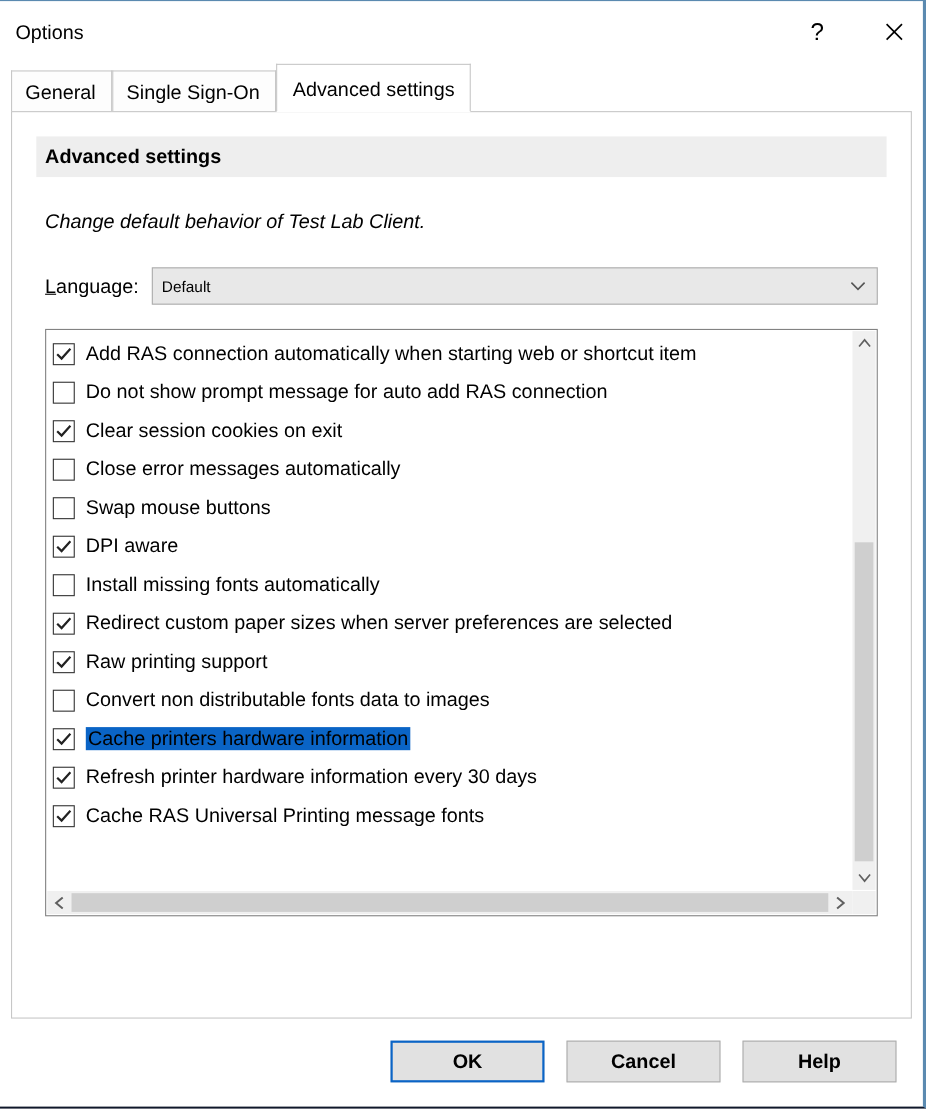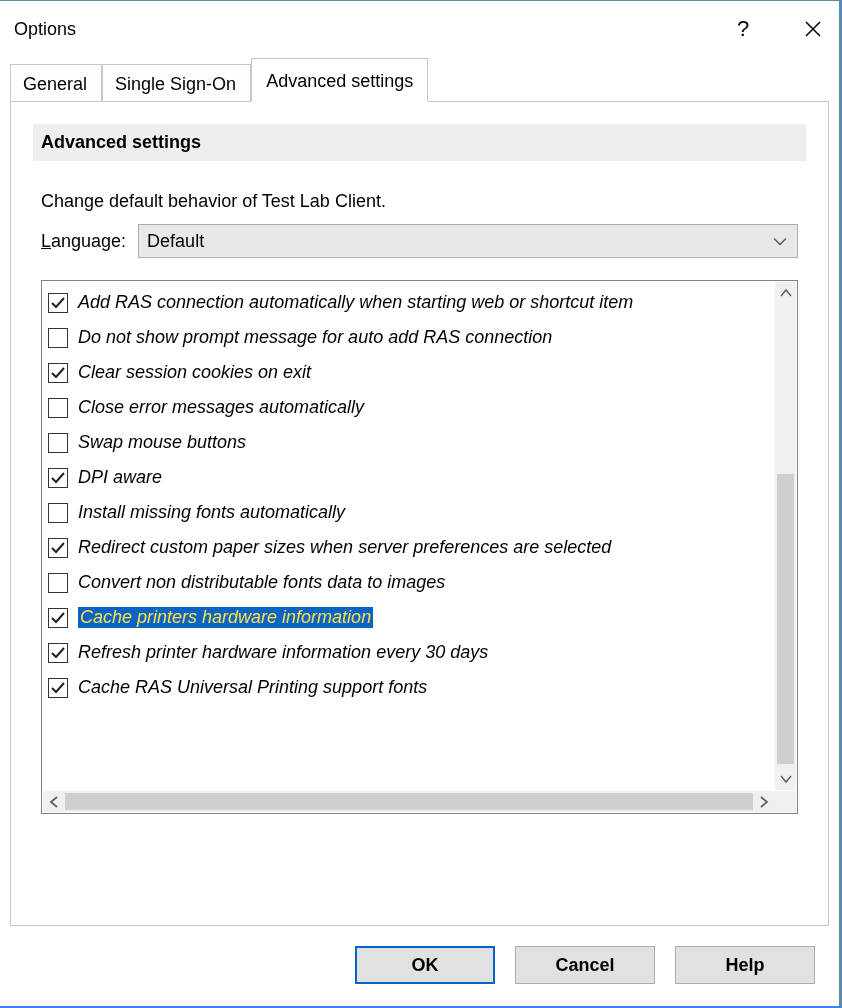--- a/index.html
+++ b/index.html
@@ -9,21 +9,21 @@
     font-family: "Segoe UI", Tahoma, sans-serif;
     font-size: 17px;
     color: #000;
     background: #fff;
   }
   .window {
     width: 842px;
     height: 1008px;
     border-top: 1px solid #5b8ab0;
     border-right: 3px solid #5b8ab0;
-    border-bottom: 2px solid #3b82f6;
+    border-bottom: 2px solid #0f172a;
     display: flex;
     flex-direction: column;
     background: #fff;
   }
   .titlebar {
     height: 56px;
     display: flex;
     align-items: center;
     padding: 0 14px;
     justify-content: space-between;
@@ -87,41 +87,42 @@
 
   .section-header {
     background: #eeeeee;
     font-weight: bold;
     font-size: 18px;
     padding: 8px 8px;
     margin-bottom: 30px;
   }
   .desc {
     font-size: 18px;
-    margin: 0 8px 12px 8px;
+    margin: 0 8px 31px 8px;
+    font-style: italic;
   }
   .row-lang {
     display: flex;
     align-items: center;
     margin: 0 8px 22px 8px;
     gap: 12px;
   }
   .lang-label {
     font-size: 18px;
   }
   .lang-label .ul { text-decoration: underline; }
   .select {
     flex: 1;
     height: 34px;
     border: 1px solid #adadad;
     background: #e8e8e8;
     display: flex;
     align-items: center;
     padding: 0 8px;
-    font-size: 18px;
+    font-size: 14px;
     position: relative;
     cursor: default;
   }
   .select .chev {
     position: absolute;
     right: 10px;
     top: 50%;
     transform: translateY(-50%);
     pointer-events: none;
   }
@@ -153,24 +154,24 @@
   .chk {
     width: 20px; height: 20px;
     border: 1.4px solid #333;
     display: flex;
     align-items: center;
     justify-content: center;
     flex: 0 0 auto;
     cursor: default;
   }
   .chk svg { display:block; }
-  .item-label { cursor: default; font-style: italic; }
+  .item-label { cursor: default; }
   .item.selected .item-label {
     background: #0a64c6;
-    color: #fde047;
+    color: #000000;
     padding: 0 2px;
   }
 
   .vscroll {
     position: absolute;
     top: 1px; right: 1px; bottom: 23px;
     width: 21px;
     background: #f0f0f0;
     display: flex;
     flex-direction: column;
@@ -319,20 +320,28 @@
             </div>
             <div class="item">
               <span class="chk">
                 <svg width="16" height="16" viewBox="0 0 16 16">
                   <path d="M2 8 L6 12 L14 3" stroke="#222" stroke-width="2" fill="none"></path>
                 </svg>
               </span>
               <span class="item-label">Redirect custom paper sizes when server preferences are selected</span>
             </div>
             <div class="item">
+              <span class="chk">
+                <svg width="16" height="16" viewBox="0 0 16 16">
+                  <path d="M2 8 L6 12 L14 3" stroke="#222" stroke-width="2" fill="none"></path>
+                </svg>
+              </span>
+              <span class="item-label">Raw printing support</span>
+            </div>
+            <div class="item">
               <span class="chk"></span>
               <span class="item-label">Convert non distributable fonts data to images</span>
             </div>
             <div class="item selected">
               <span class="chk">
                 <svg width="16" height="16" viewBox="0 0 16 16">
                   <path d="M2 8 L6 12 L14 3" stroke="#222" stroke-width="2" fill="none"></path>
                 </svg>
               </span>
               <span class="item-label">Cache printers hardware information</span>
@@ -344,21 +353,21 @@
                 </svg>
               </span>
               <span class="item-label">Refresh printer hardware information every 30 days</span>
             </div>
             <div class="item">
               <span class="chk">
                 <svg width="16" height="16" viewBox="0 0 16 16">
                   <path d="M2 8 L6 12 L14 3" stroke="#222" stroke-width="2" fill="none"></path>
                 </svg>
               </span>
-              <span class="item-label">Cache RAS Universal Printing support fonts</span>
+              <span class="item-label">Cache RAS Universal Printing message fonts</span>
             </div>
           </div>
       </div>
       <div class="vscroll">
         <div class="varrow">
           <svg width="12" height="10" viewBox="0 0 12 10">
               <path d="M1 8 L6 2 L11 8" stroke="#606060" stroke-width="1.5" fill="none"></path>
             </svg>
         </div>
         <div class="vtrack">

